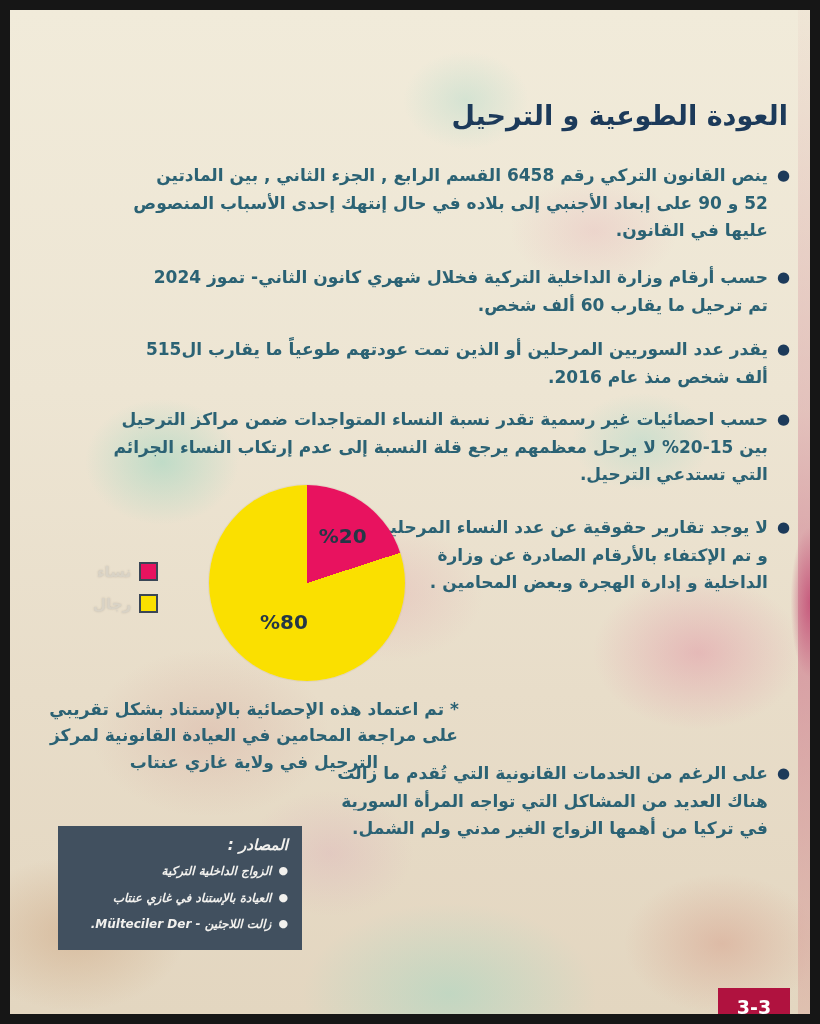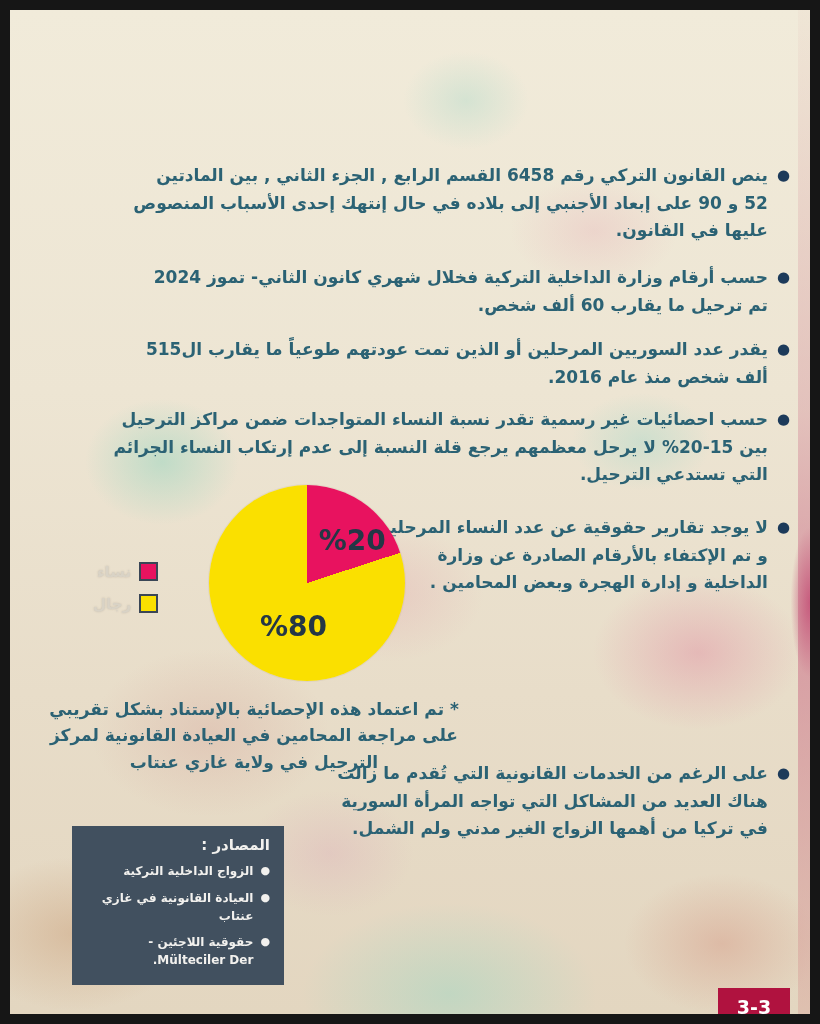--- a/index.html
+++ b/index.html
@@ -33,21 +33,21 @@
   .bullet{
     display:flex;gap:9px;direction:rtl;
     color:var(--body-color,#2b6274);font-weight:bold;font-size:17px;line-height:1.62;
   }
   .bullet .dot{flex:0 0 auto;font-size:15px;line-height:1.85;color:var(--title-color,#1c3a5a);}
   .pie{
     border-radius:50%;width:196px;height:196px;
     box-shadow:0 0 0 1px rgba(120,90,60,0.08);
   }
   .pie-label{
-    position:absolute;font-weight:bold;font-size:28px;color:#243746;direction:ltr;
+    position:absolute;font-weight:bold;font-size:20px;color:#243746;direction:ltr;
   }
   .legend{display:flex;flex-direction:column;gap:13px;}
   .legend-row{display:flex;align-items:center;gap:8px;direction:rtl;}
   .swatch{width:19px;height:19px;border:2px solid #3a4656;box-sizing:border-box;}
   .legend-label{font-size:15px;font-weight:bold;color:#d9d3c6;text-shadow:0 0 2px rgba(90,80,70,0.25);}
   .footnote{
     font-size:17px;font-weight:bold;color:var(--body-color,#2b6274);
     text-align:center;line-height:1.55;direction:rtl;
   }
   .sources{
@@ -70,20 +70,21 @@
   .right-strip{
     position:absolute;right:0;top:0;width:12px;height:100%;
     background:linear-gradient(180deg,rgba(230,200,190,0.15) 0%,rgba(215,150,160,0.45) 40%,rgba(200,100,130,0.55) 60%,rgba(215,160,150,0.4) 100%);
   }
 </style>
 </head>
 <body>
 
 <div class="page">
 
+  <div class="abs title rtl" style="top:90px;right:22px;">العودة الطوعية و الترحيل</div>
 
   <div class="abs bullet" style="top:152px;right:20px;width:658px;">
     <span class="dot">●</span>
     <span>ينص القانون التركي رقم 6458 القسم الرابع , الجزء الثاني , بين المادتين 52 و 90 على إبعاد الأجنبي  إلى بلاده في حال إنتهك إحدى الأسباب المنصوص عليها في القانون.</span>
   </div>
 
   <div class="abs bullet" style="top:254px;right:20px;width:658px;">
     <span class="dot">●</span>
     <span>حسب أرقام وزارة الداخلية التركية فخلال شهري  كانون الثاني- تموز 2024 تم ترحيل ما يقارب 60 ألف شخص.</span>
   </div>
@@ -120,33 +121,33 @@
     </div>
   </div>
 
   <div class="abs footnote" style="left:30px;top:686px;width:428px;">* تم اعتماد هذه الإحصائية بالإستناد بشكل تقريبي على مراجعة المحامين في العيادة القانونية لمركز الترحيل في ولاية غازي عنتاب</div>
 
   <div class="abs bullet" style="top:750px;right:20px;width:464px;">
     <span class="dot">●</span>
     <span>على الرغم من الخدمات القانونية التي تُقدم ما زالت هناك العديد من المشاكل التي تواجه المرأة السورية في تركيا من أهمها الزواج الغير مدني ولم الشمل.</span>
   </div>
 
-  <div class="abs sources" style="left:62px;top:816px;width:212px;">
+  <div class="abs sources" style="left:48px;top:816px;width:244px;font-style:italic;">
     <div class="sources-title">المصادر :</div>
     <div class="source-item">
       <span class="sdot">●</span>
       <span>الزواج الداخلية التركية</span>
     </div>
     <div class="source-item">
       <span class="sdot">●</span>
-      <span>العيادة القانونية في غازي عنتاب</span>
+      <span>العيادة بالإستناد في غازي عنتاب</span>
     </div>
     <div class="source-item" style="margin-bottom:2px;">
       <span class="sdot">●</span>
-      <span>حقوقية اللاجئين - Mülteciler Der.</span>
+      <span>زالت اللاجئين - Mülteciler Der.</span>
     </div>
   </div>
 
   <div class="abs footer" style="left:278px;top:992px;text-decoration:underline;">
     <span style="display:inline-flex;">
       <svg width="44" height="44" viewBox="0 0 44 44">
         <circle cx="22" cy="22" r="20" fill="none" stroke="#7db9dd" stroke-width="2.6"></circle>
         <circle cx="22" cy="22" r="15.5" fill="none" stroke="#3f86c0" stroke-width="2.8"></circle>
         <circle cx="22" cy="22" r="11.5" fill="#bfe0f0"></circle>
         <path d="M14 18 q3 -5 8 -4 q2 2 -1 4 q-4 1 -3 4 q1 3 -2 3 q-3 -2 -2 -7z" fill="#4c9b47"></path>

